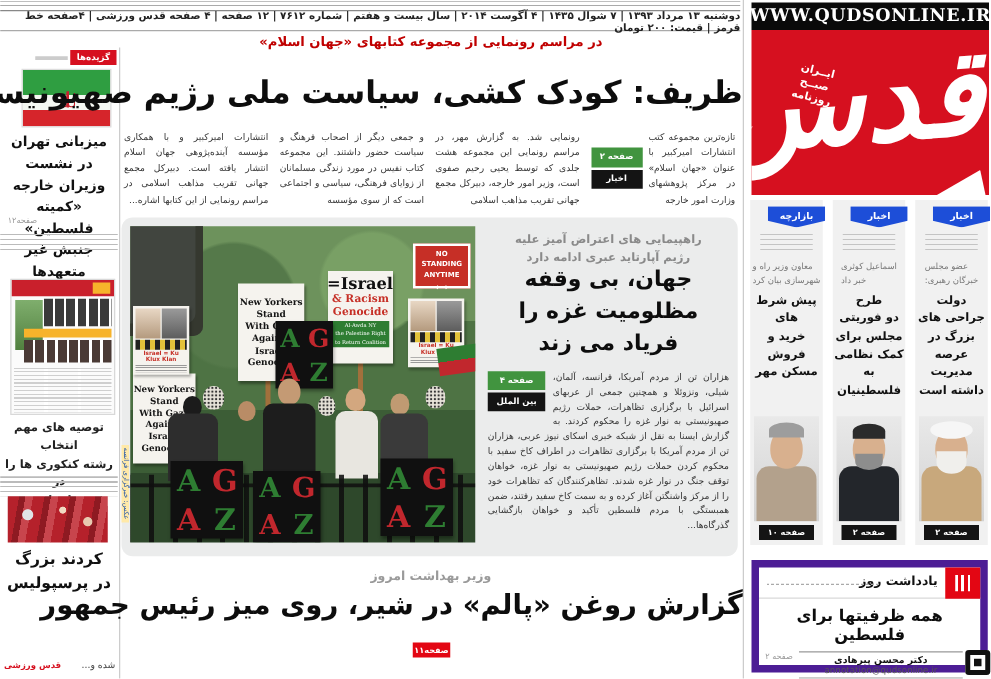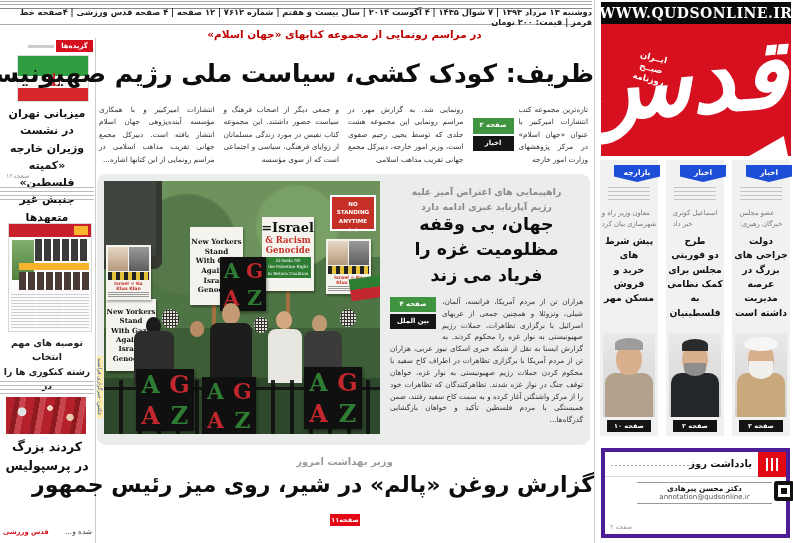--- a/index.html
+++ b/index.html
@@ -166,21 +166,21 @@
   .cleric .p-torso { background:#c8a87c; }
   .suit .p-hair { position:absolute; left:13px; top:6px; width:26px; height:12px; border-radius:50% 50% 0 0; background:#2b2b2b; }
   .suit .p-beard { position:absolute; left:15px; top:30px; width:22px; height:13px; border-radius:0 0 50% 50%; background:#8d8d8d; }
   .suit .p-torso { background:#23262b; }
   .elder .p-hair { position:absolute; left:12px; top:5px; width:28px; height:12px; border-radius:50% 50% 0 0; background:#9d9d9d; }
   .elder .p-torso { background:#b3a18c; }
   .rail-page { margin:3px 0 4px; width:44px; background:#141414; color:#fff; font-size:6.5px; font-weight:bold;
     text-align:center; padding:2px 0; }
 
   
-  .note { left:601px; top:448px; width:189px; height:90px; background:#fff; border:4px solid #4c1d95; }
+  .note { left:601px; top:448px; width:189px; height:90px; background:#fff; border:6px solid #4c1d95; }
   .note-head { position:relative; height:25px; border-bottom:1px solid #d9d9d9; }
   .note-red { position:absolute; right:0; top:0; width:28px; height:25px; background:#e30613;
     display:flex; align-items:center; justify-content:center; }
   .note-red i { width:12px; height:13px;
     background:repeating-linear-gradient(to right,#fff 0 2px,transparent 2px 5px); }
   .note-title { position:absolute; right:34px; top:6px; font-size:10px; font-weight:bold; color:#111; }
   .note-dots { position:absolute; left:6px; top:13px; width:90px; height:1px;
     background:repeating-linear-gradient(to right,#aaa 0 2px,transparent 2px 4px); }
   .note-headline { margin-top:7px; text-align:center; font-size:13px; font-weight:bold; color:#0d0d0d; }
   .note-author-wrap { position:relative; margin:5px 14px 0 32px; border-top:1px solid #999; border-bottom:1px solid #999; padding:1px 0 2px; }
@@ -435,20 +435,21 @@
   </div>
 
   <div class="abs note">
     <div class="note-head">
       <div class="note-red">
           <i></i>
         </div>
       <div class="note-title">یادداشت روز</div>
       <div class="note-dots"></div>
     </div>
+    <div class="note-headline">همه ظرفیتها برای فلسطین</div>
     <div class="note-author-wrap">
       <div class="note-author">دکتر محسن پیرهادی</div>
       <div class="note-email">annotation@qudsonline.ir</div>
       <div class="note-sq"></div>
     </div>
     <div class="note-page">صفحه ۲</div>
   </div>
 
 </div>
 

